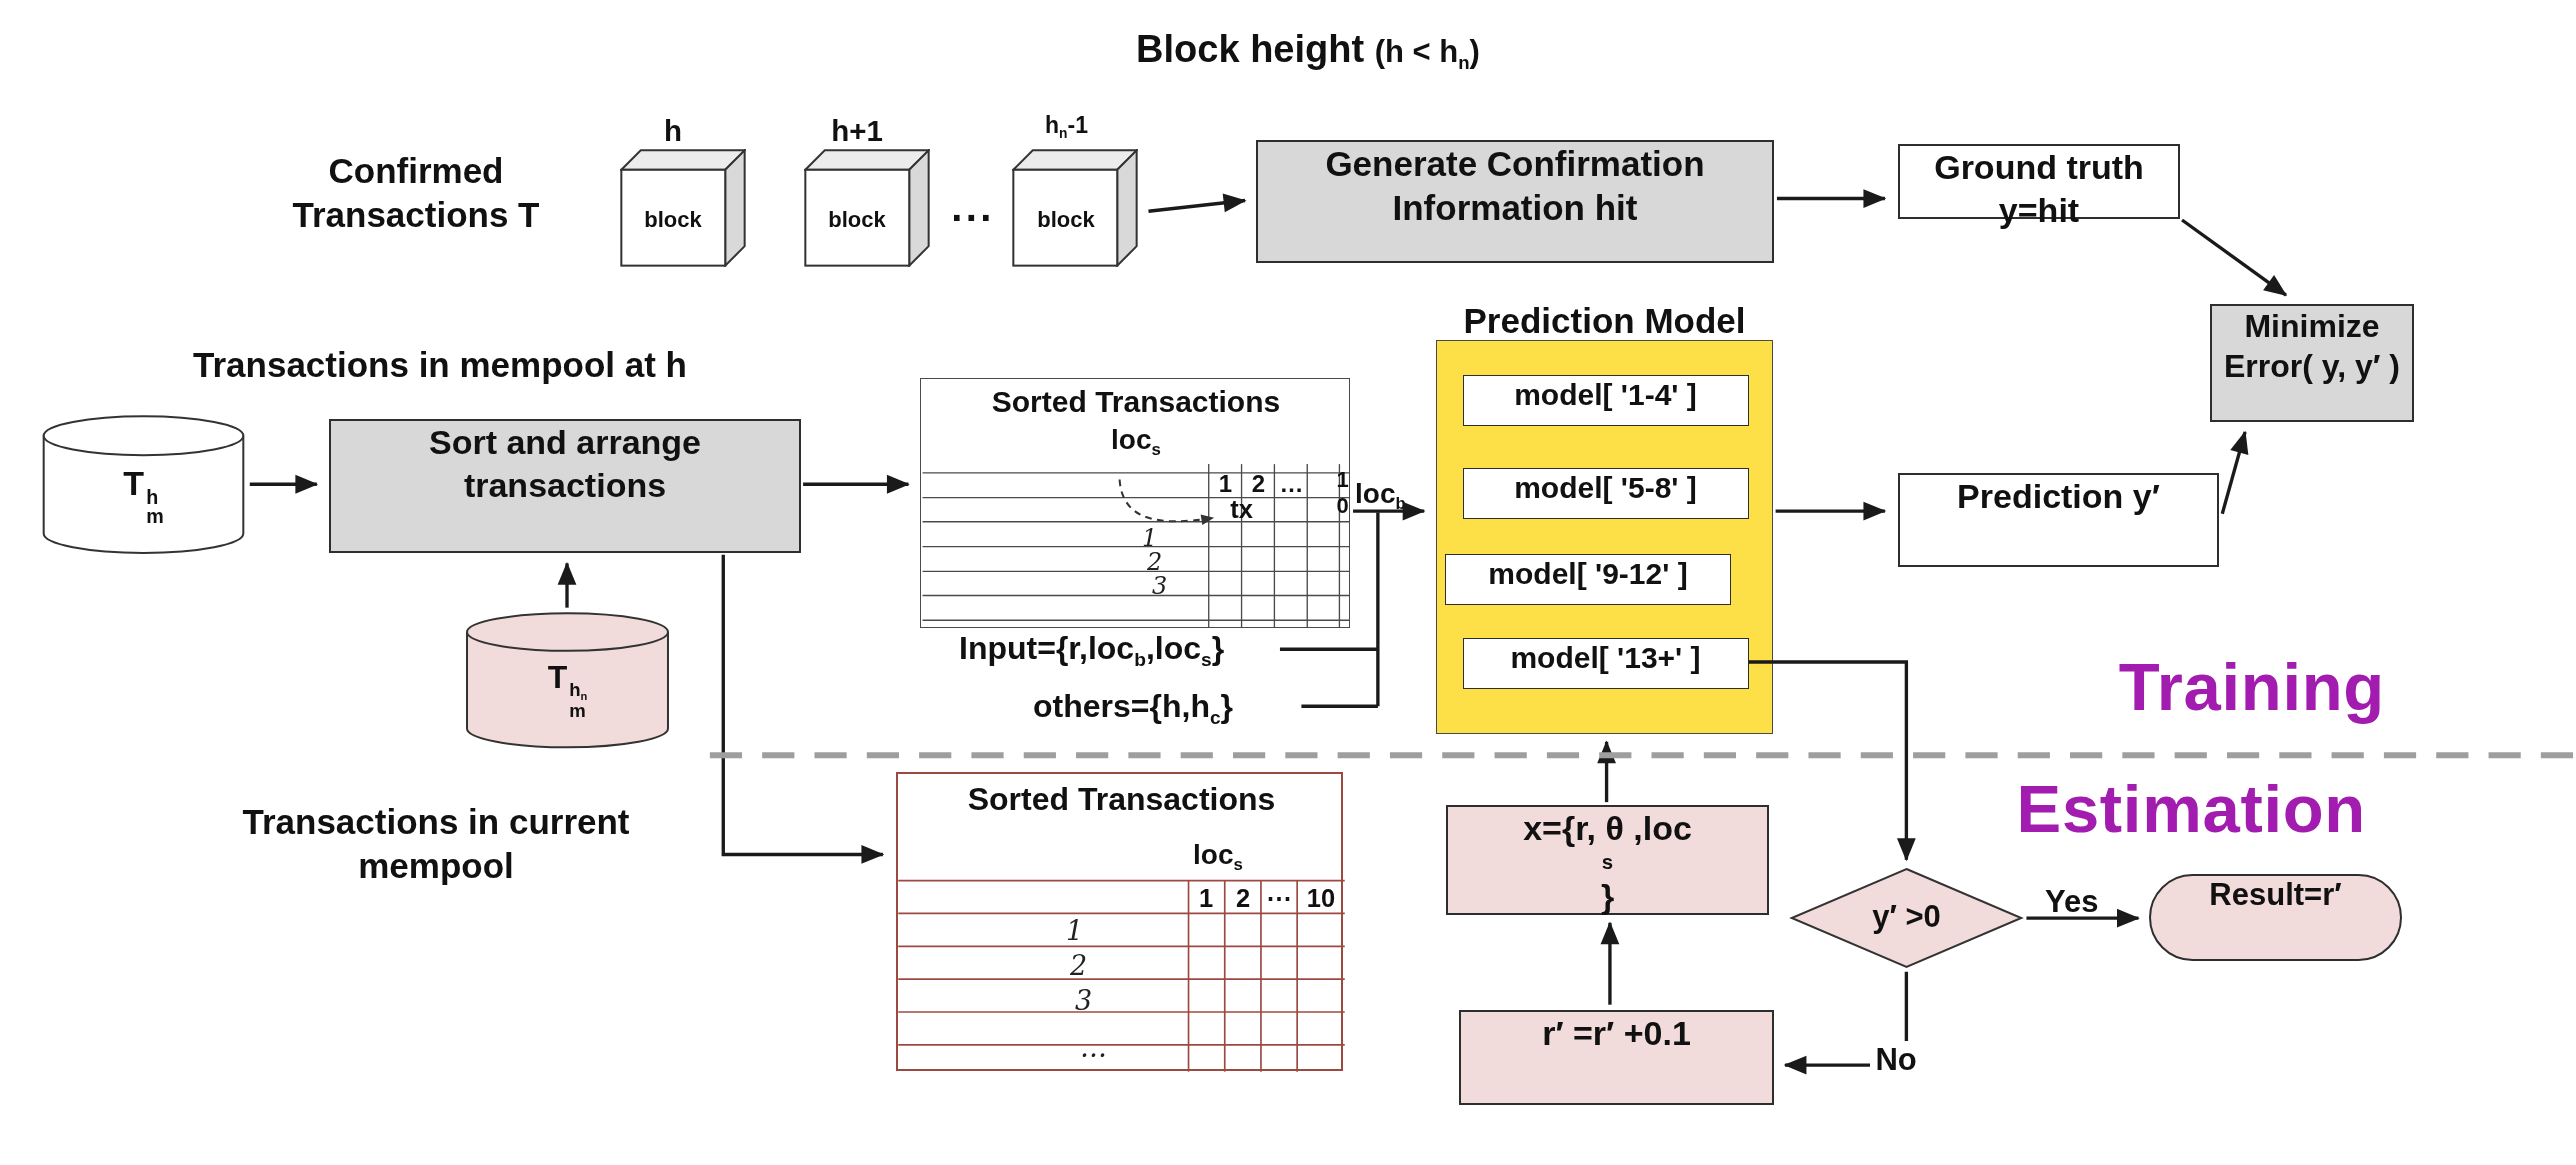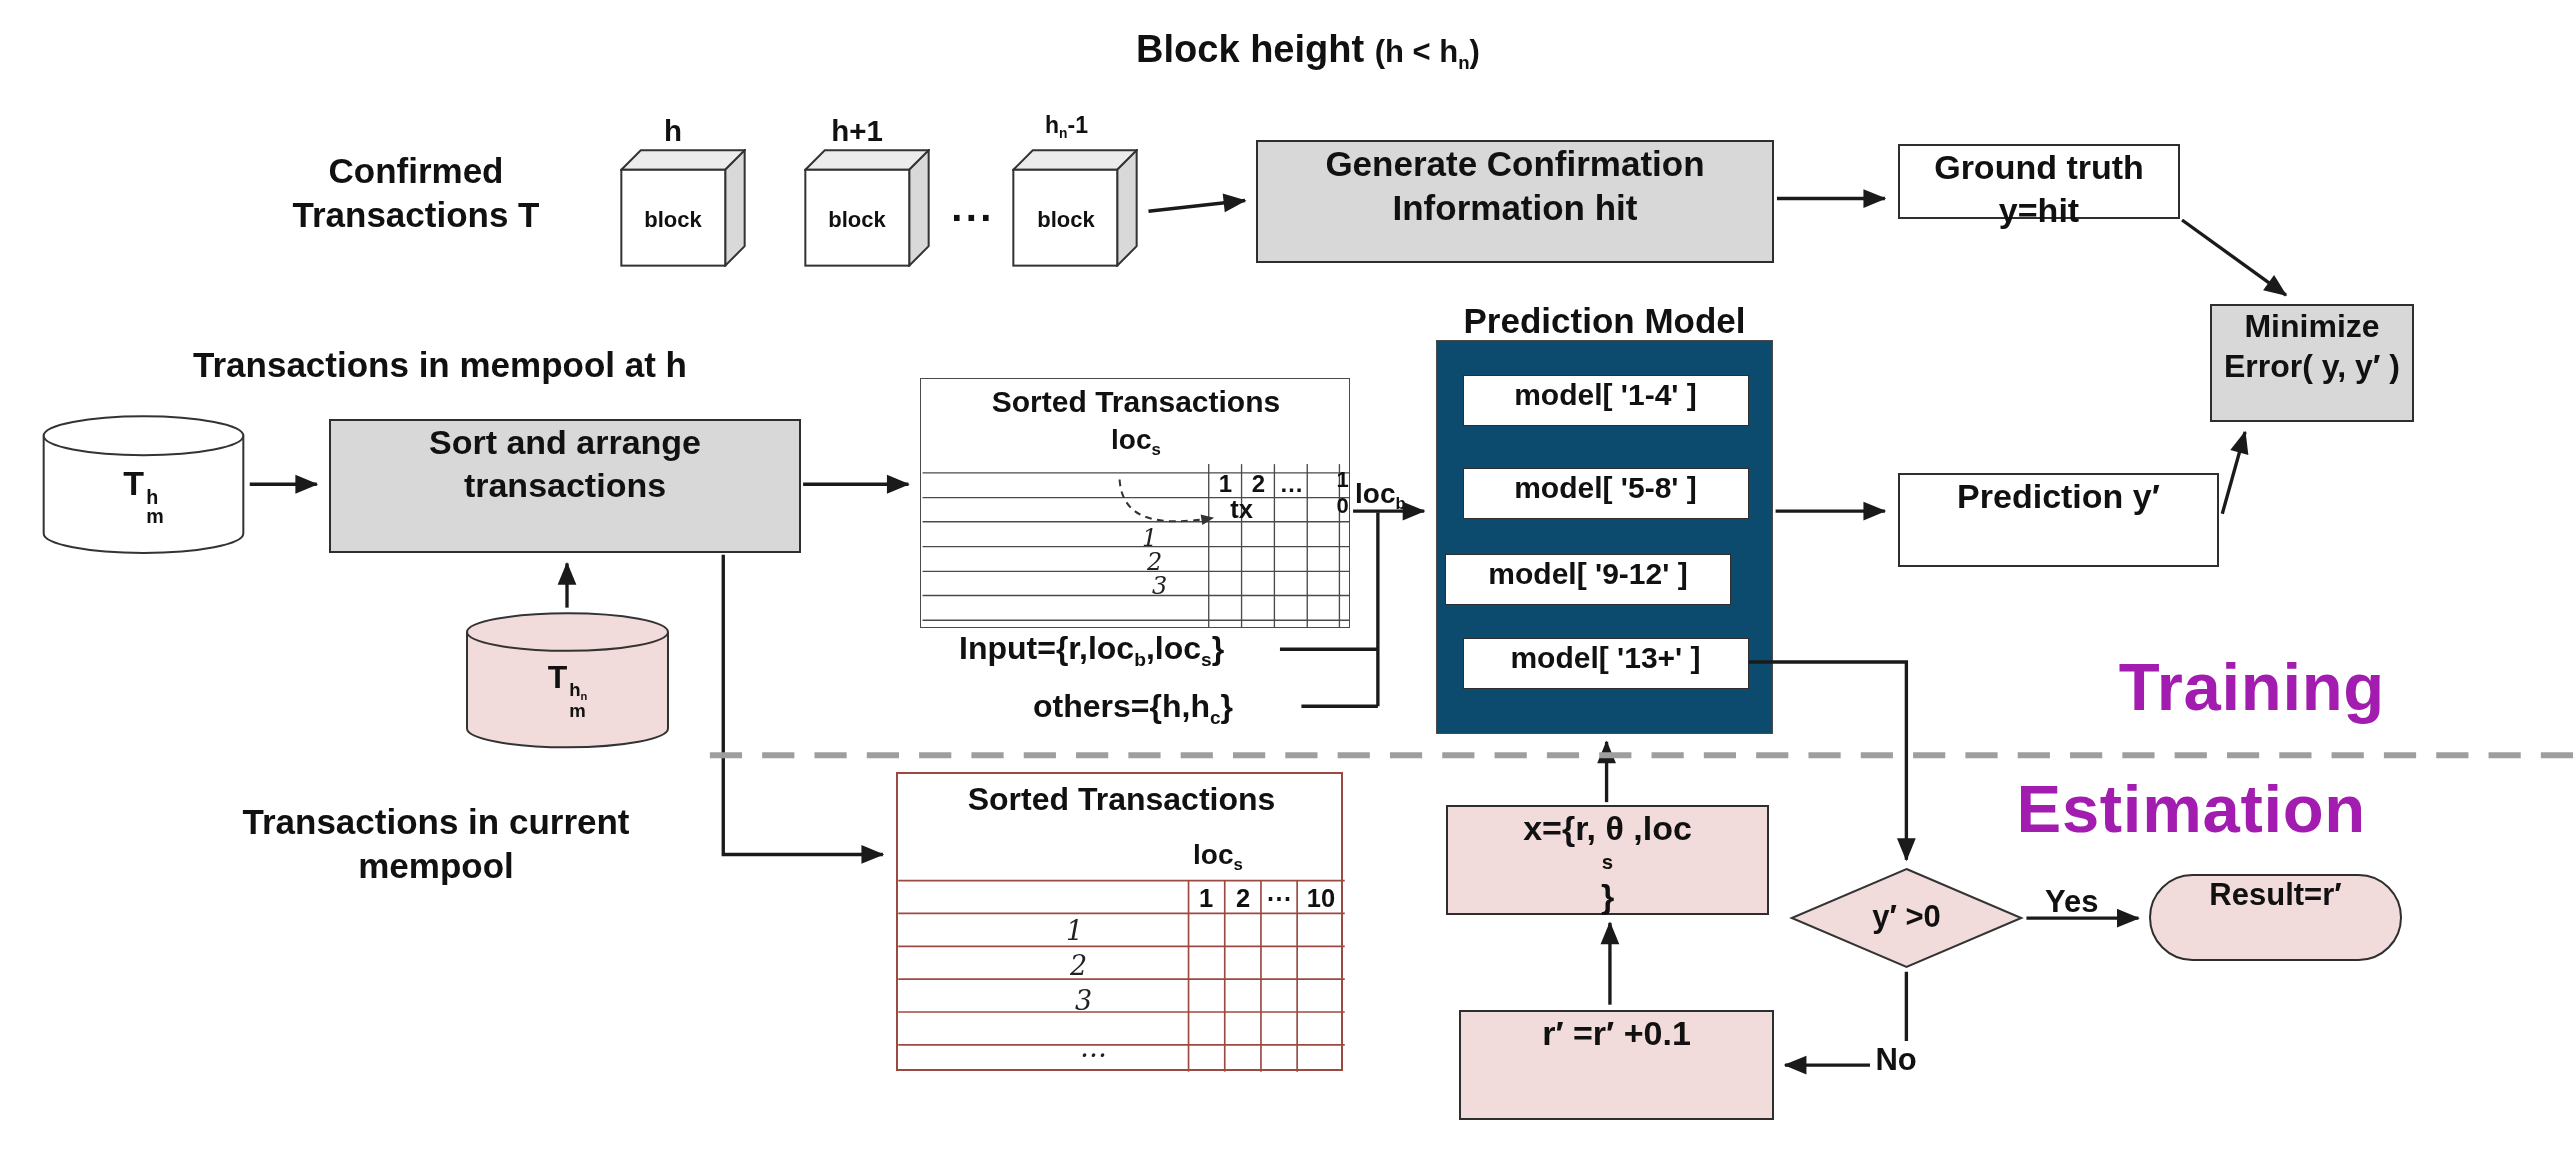--- a/index.html
+++ b/index.html
@@ -95,21 +95,21 @@
   <div class="box white" style="left:1898px;top:144px;width:282px;height:75px;font-size:34px;">
     <div>Ground truth</div>
     <div>y=hit</div>
   </div>
   <div class="box gray" style="left:2210px;top:304px;width:204px;height:118px;font-size:32px;">
     <div>Minimize</div>
     <div>Error( y, y′ )</div>
   </div>
 
   <div class="lbl" style="left:1436px;top:299px;width:337px;font-size:35px;">Prediction Model</div>
-  <div class="tbl" style="left:1436px;top:340px;width:337px;height:394px;background:#0c4a6e;border:1.3px solid #4a4a4a;">
+  <div class="tbl" style="left:1436px;top:340px;width:337px;height:394px;background:#fde047;border:1.3px solid #4a4a4a;">
     <div class="box white" style="left:25.5px;top:34px;width:286px;height:51px;font-size:30px;font-weight:600;border-width:1.3px;">model[ '1-4' ]</div>
     <div class="box white" style="left:25.5px;top:127px;width:286px;height:51px;font-size:30px;font-weight:600;border-width:1.3px;">model[ '5-8' ]</div>
     <div class="box white" style="left:8px;top:213px;width:286px;height:51px;font-size:30px;font-weight:600;border-width:1.3px;">model[ '9-12' ]</div>
     <div class="box white" style="left:25.5px;top:297px;width:286px;height:51px;font-size:30px;font-weight:600;border-width:1.3px;">model[ '13+' ]</div>
   </div>
   <div class="box white" style="left:1898px;top:473px;width:321px;height:94px;font-size:34px;">Prediction y′</div>
 
   <div class="lbl" style="left:158px;top:343px;width:564px;font-size:35px;">Transactions in mempool at h</div>
 
   <svg class="abs" width="205" height="142" style="left:41px;top:414px;" viewBox="0 0 306 211">
@@ -222,21 +222,21 @@
     <div class="itnum" style="left:172px;top:176px;font-size:27px;">2</div>
     <div class="itnum" style="left:177px;top:211px;font-size:27px;">3</div>
     <div class="itnum" style="left:182px;top:258px;font-size:27px;">…</div>
   </div>
 
   <div class="box pink" style="left:1446px;top:805px;width:323px;height:110px;font-size:34px;flex-direction:column;">
     <span>x={r, θ ,loc</span>
       <span class="sb">s</span>
       <span>}</span>
   </div>
-  <div class="box pink" style="left:1459px;top:1010px;width:315px;height:110px;font-size:34px;">r′ =r′ +0.1</div>
+  <div class="box pink" style="left:1459px;top:1010px;width:315px;height:95px;font-size:34px;">r′ =r′ +0.1</div>
 
   <div class="abs" style="left:1789px;top:867px;width:235px;height:102px;">
     <svg width="235" height="102" viewBox="0 0 350 152">
       <polygon points="175,3 346,76 175,149 4,76" fill="#f2dcdb" stroke="#333" stroke-width="3"></polygon>
     </svg>
     <div class="lbl" style="left:0;top:31px;width:235px;font-size:31px;">y′ &gt;0</div>
   </div>
 
   <div class="lbl" style="left:2045px;top:883px;font-size:31px;">Yes</div>
   <div class="lbl" style="left:1870px;top:1041px;font-size:31px;background:#fff;padding:0 5.4px;z-index:6;">No</div>

